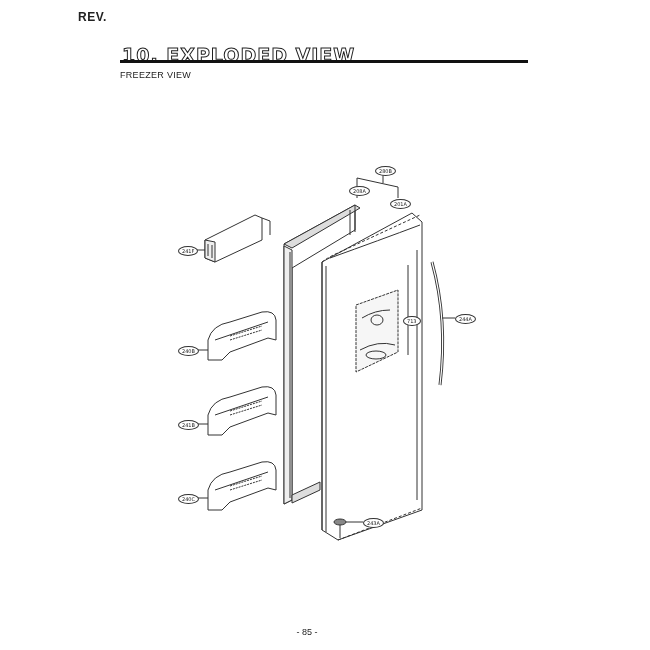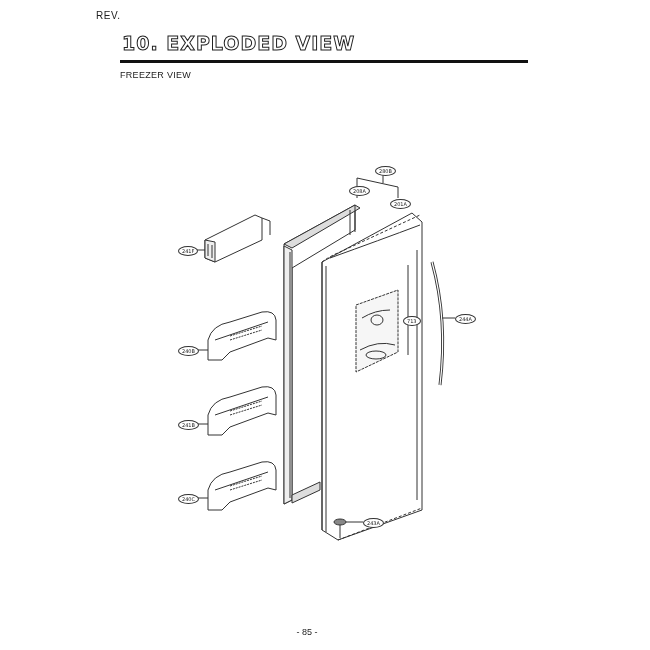--- a/index.html
+++ b/index.html
@@ -1,18 +1,18 @@
 <!DOCTYPE html>
 <html><head>
 <meta charset="utf-8">
 <style>
   html, body { margin:0; padding:0; background:#ffffff; }
   body { width:650px; height:650px; position:relative; overflow:hidden; font-family:"Liberation Sans", sans-serif; color:#111; }
-  .rev { position:absolute; left:96px; top:10px; font-size:10px; font-weight:normal; letter-spacing:0.5px; color:#222; }
-  .title { position:absolute; left:122px; top:32px; font-size:19px; font-weight:bold; letter-spacing:1px; color:#fff; -webkit-text-stroke:1px #222; font-family:"DejaVu Sans", sans-serif;text-align:right; }
+  .rev { position:absolute; left:78px; top:10px; font-size:12px; font-weight:bold; letter-spacing:0.5px; color:#222; }
+  .title { position:absolute; left:122px; top:44px; font-size:19px; font-weight:bold; letter-spacing:1px; color:#fff; -webkit-text-stroke:1px #222; font-family:"DejaVu Sans", sans-serif;text-align:right; }
   .title-rule { position:absolute; left:120px; top:60px; width:408px; height:3px; background:#111; }
   .subtitle { position:absolute; left:120px; top:70px; font-size:9px; color:#222; letter-spacing:0.3px; }
   .page-num { position:absolute; left:0; width:614px; top:627px; text-align:center; font-size:9px; color:#222; }
   svg.diagram { position:absolute; left:0; top:0; }
   .lbl { position:absolute; font-size:5px; font-family:"DejaVu Sans", sans-serif; color:#222; border:1px solid #333; border-radius:50%; padding:1px 3px; background:#fff; line-height:6px; white-space:nowrap; }
 </style>
 </head>
 <body>
 
 <div class="rev">REV.</div>

